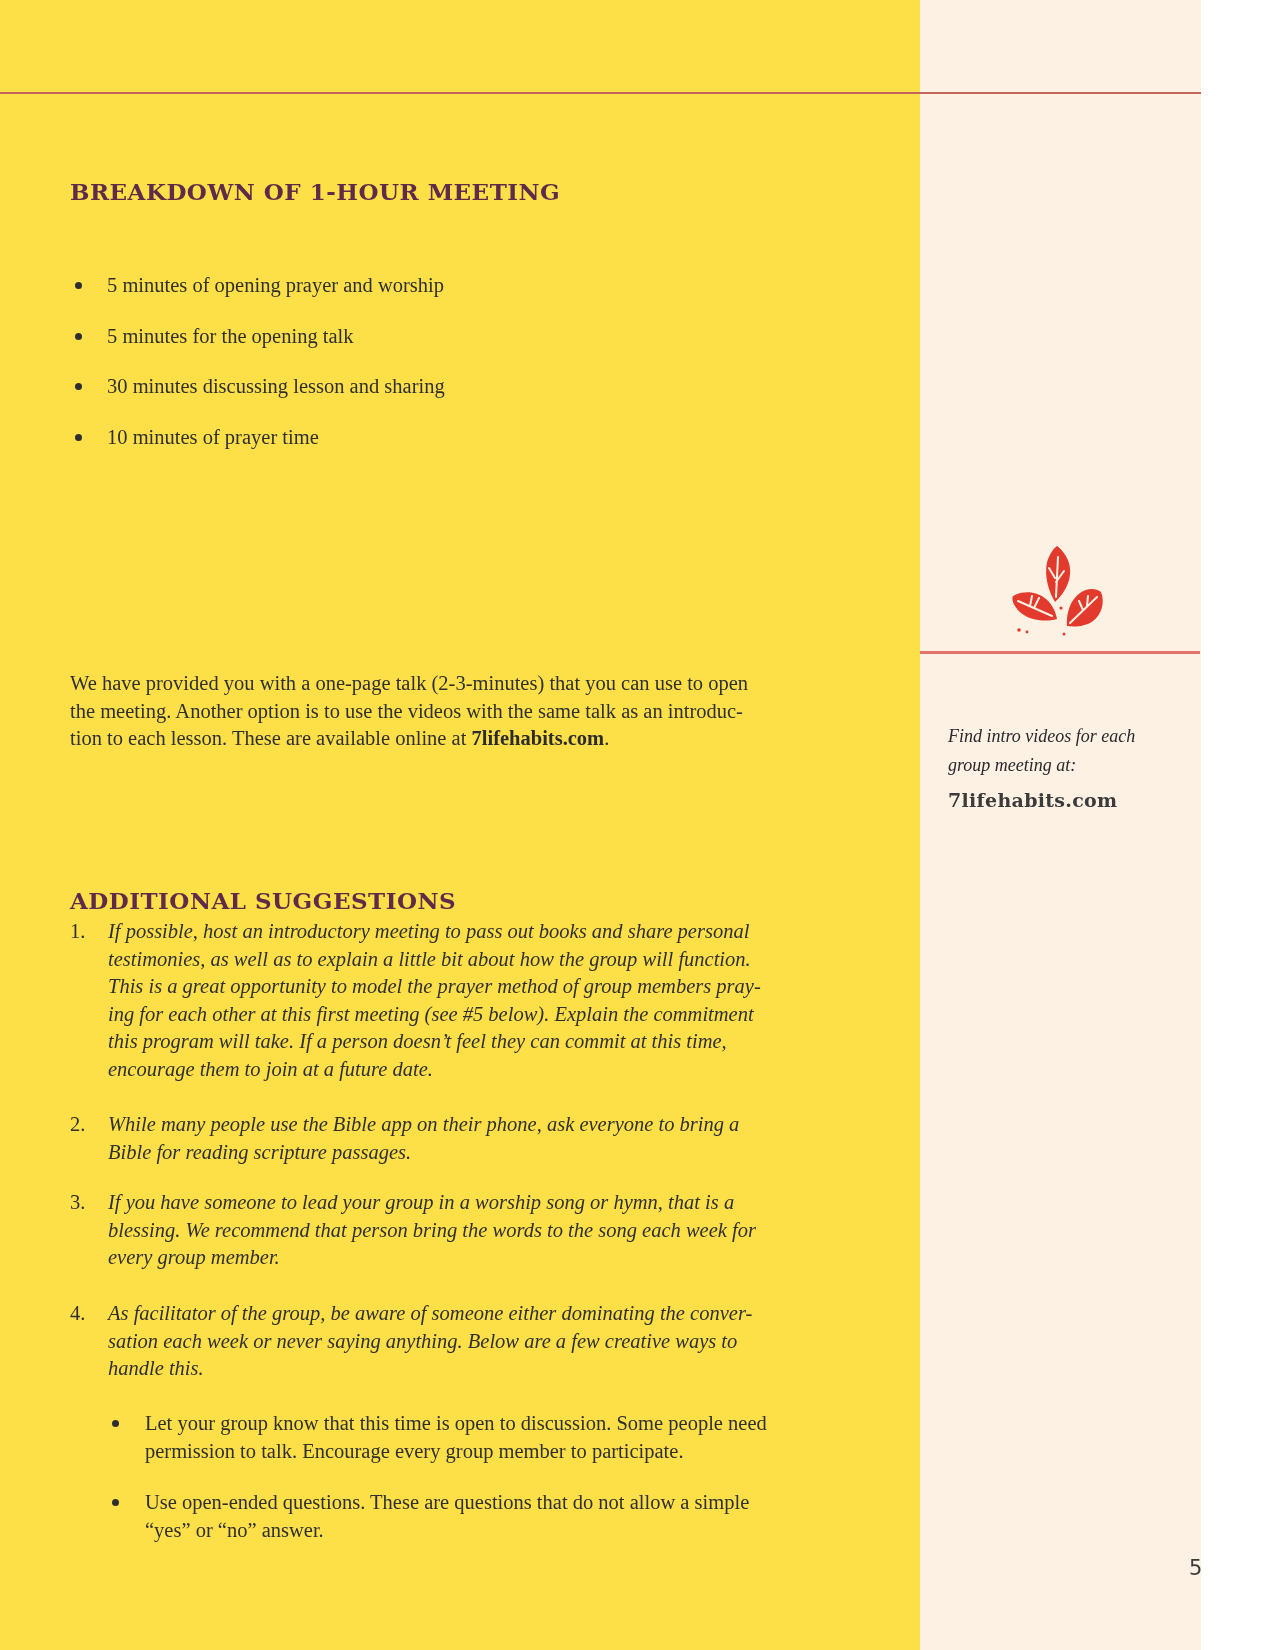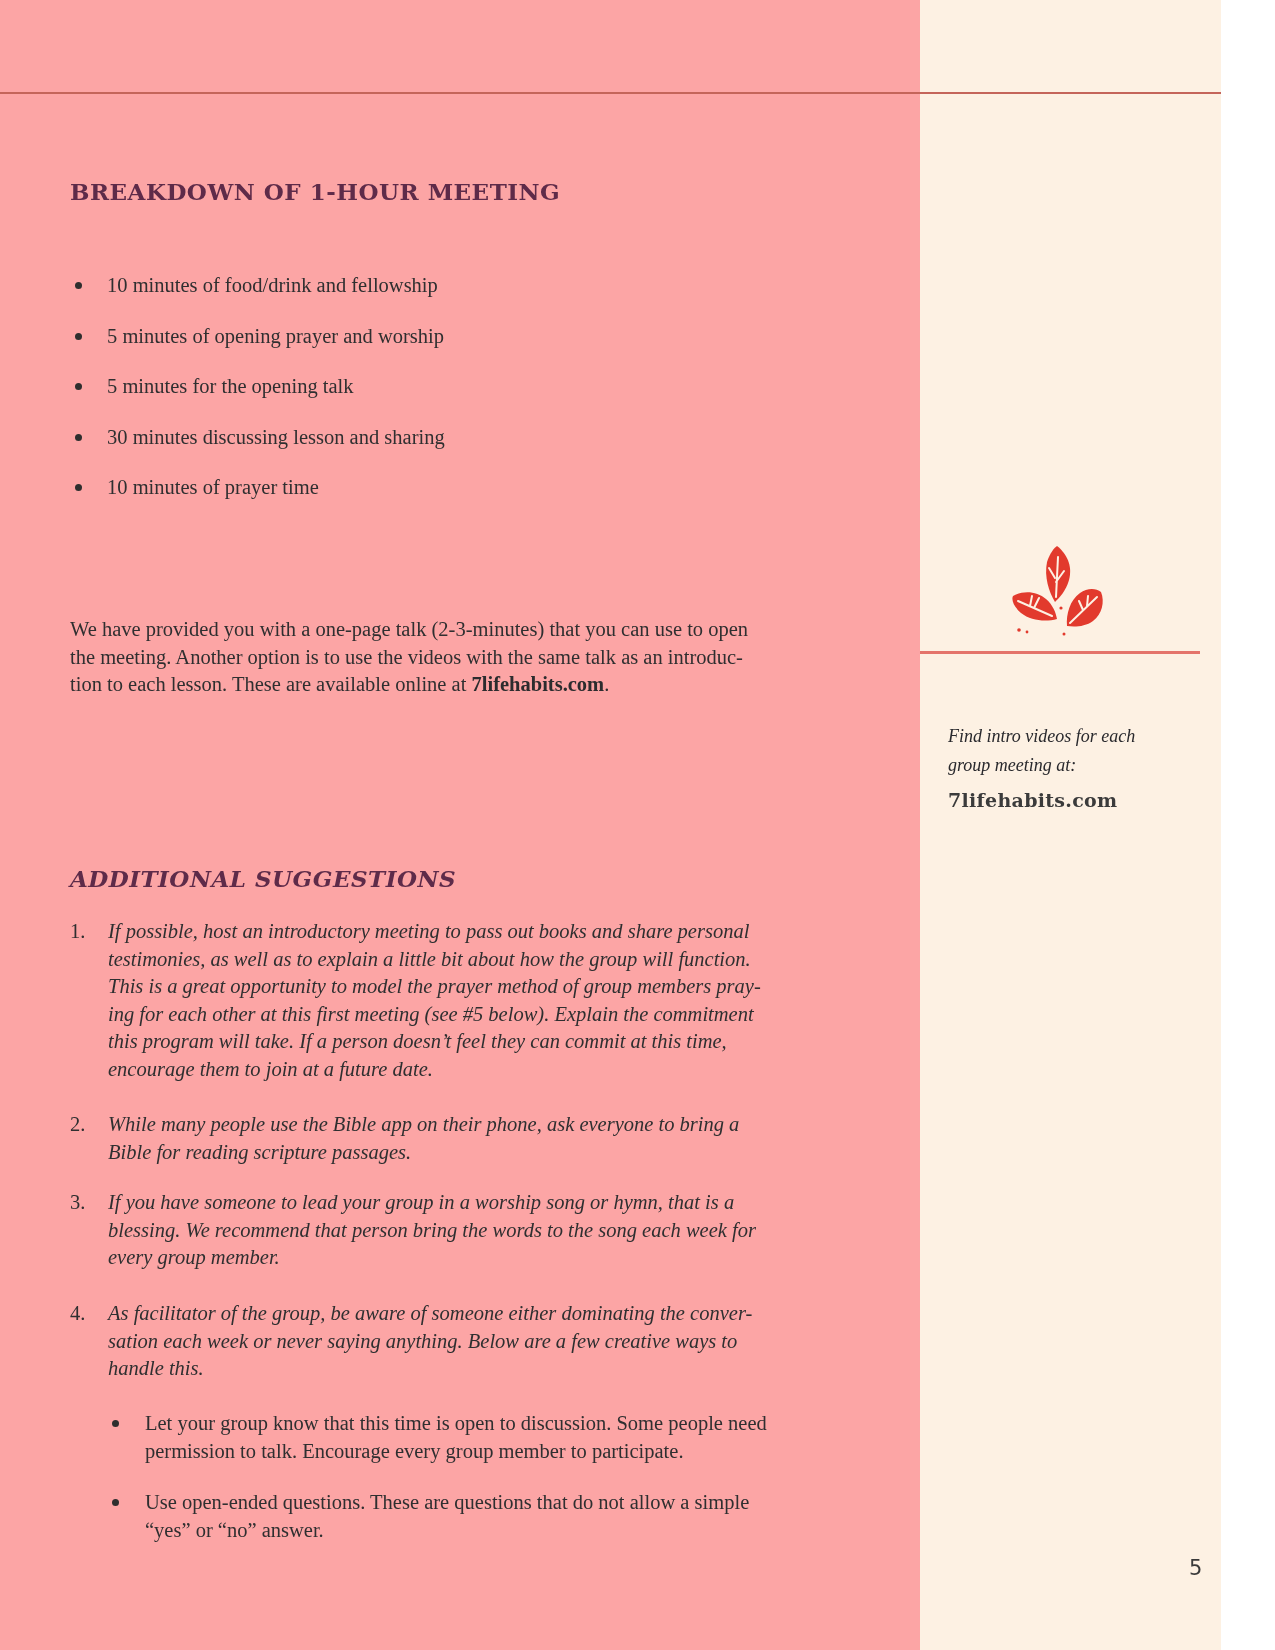--- a/index.html
+++ b/index.html
@@ -1,18 +1,18 @@
 <!DOCTYPE html>
 <html><head>
 <meta charset="utf-8">
 <style>
   html,body { margin:0; padding:0; background:#ffffff; }
   .page {
-    position:relative; width:1201px; height:1650px; background:#fca5a5;
-    font-family:"Liberation Serif", serif; color:#2f2f30; overflow:hidden;padding-left:20px;
+    position:relative; width:1201px; height:1650px; background:#fde047;
+    font-family:"Liberation Serif", serif; color:#2f2f30; overflow:hidden;
   }
   .sidebar {
     position:absolute; left:920px; top:0; width:355px; height:1650px;
     background:#fdf1e3;
   }
   .top-rule {
     position:absolute; left:0; top:92px; width:1275px; height:2px;
     background:#c4655a; z-index:3;
   }
   .h-slab {
@@ -65,46 +65,42 @@
 <div class="page">
 
   <div class="sidebar"></div>
   <div class="top-rule"></div>
 
   <div class="h-slab" style="top:179px;">BREAKDOWN OF 1-HOUR MEETING</div>
 
   <div class="bullet-list body-text" style="top:272px;">
     <div class="bullet-row">
       <span class="dot"></span>
-      <span>10 minutes of food/drink and fellowship</span>
-    </div>
-    <div class="bullet-row">
-      <span class="dot"></span>
       <span>5 minutes of opening prayer and worship</span>
     </div>
     <div class="bullet-row">
       <span class="dot"></span>
       <span>5 minutes for the opening talk</span>
     </div>
     <div class="bullet-row">
       <span class="dot"></span>
       <span>30 minutes discussing lesson and sharing</span>
     </div>
     <div class="bullet-row">
       <span class="dot"></span>
       <span>10 minutes of prayer time</span>
     </div>
   </div>
 
-  <div class="para body-text" style="top:616px;"><span>We have provided you with a one-page talk (2-3-minutes) that you can use to open
+  <div class="para body-text" style="top:670px;"><span>We have provided you with a one-page talk (2-3-minutes) that you can use to open
 the meeting. Another option is to use the videos with the same talk as an introduc-
 tion to each lesson. These are available online at </span><span class="bold-inline">7lifehabits.com</span><span>.</span></div>
 
 
-  <div class="h-slab" style="top:866px;font-style:italic;">ADDITIONAL SUGGESTIONS</div>
+  <div class="h-slab" style="top:888px;">ADDITIONAL SUGGESTIONS</div>
 
   <div class="num-item body-text" style="top:918px;">
     <span class="num-label">1.</span>
     <div class="num-text">If possible, host an introductory meeting to pass out books and share personal
 testimonies, as well as to explain a little bit about how the group will function.
 This is a great opportunity to model the prayer method of group members pray-
 ing for each other at this first meeting (see #5 below). Explain the commitment
 this program will take. If a person doesn’t feel they can commit at this time,
 encourage them to join at a future date.</div>
   </div>

